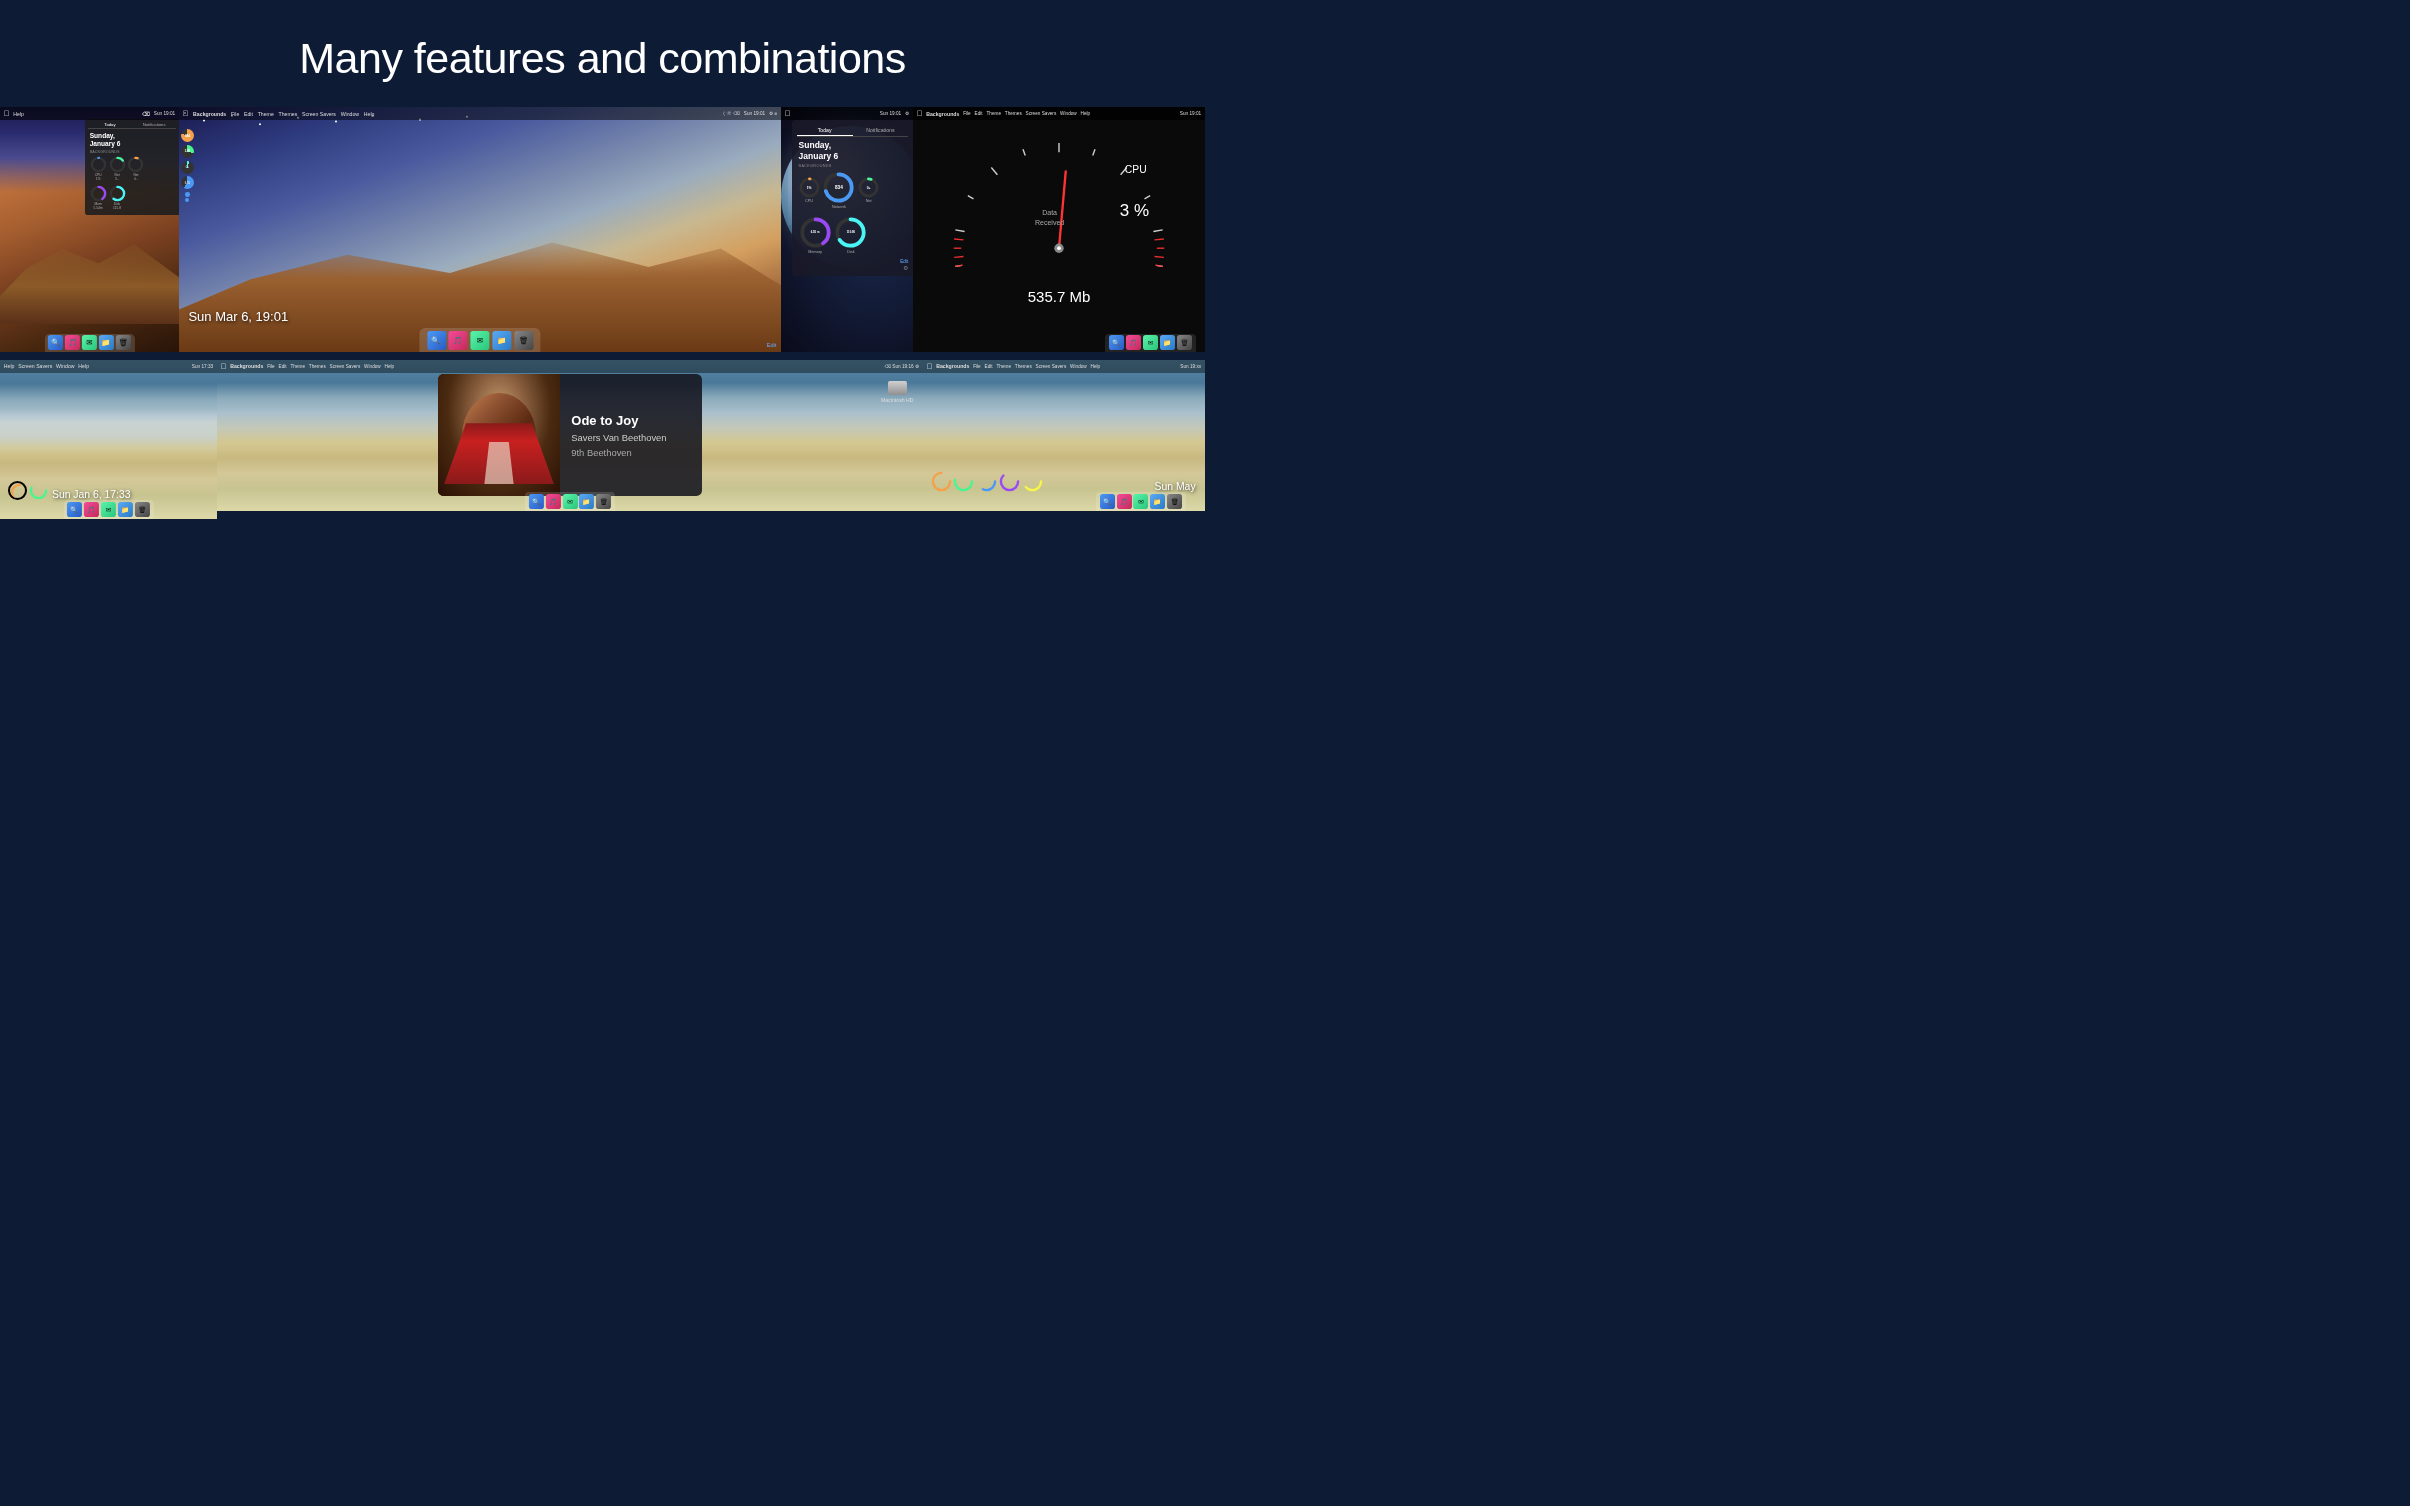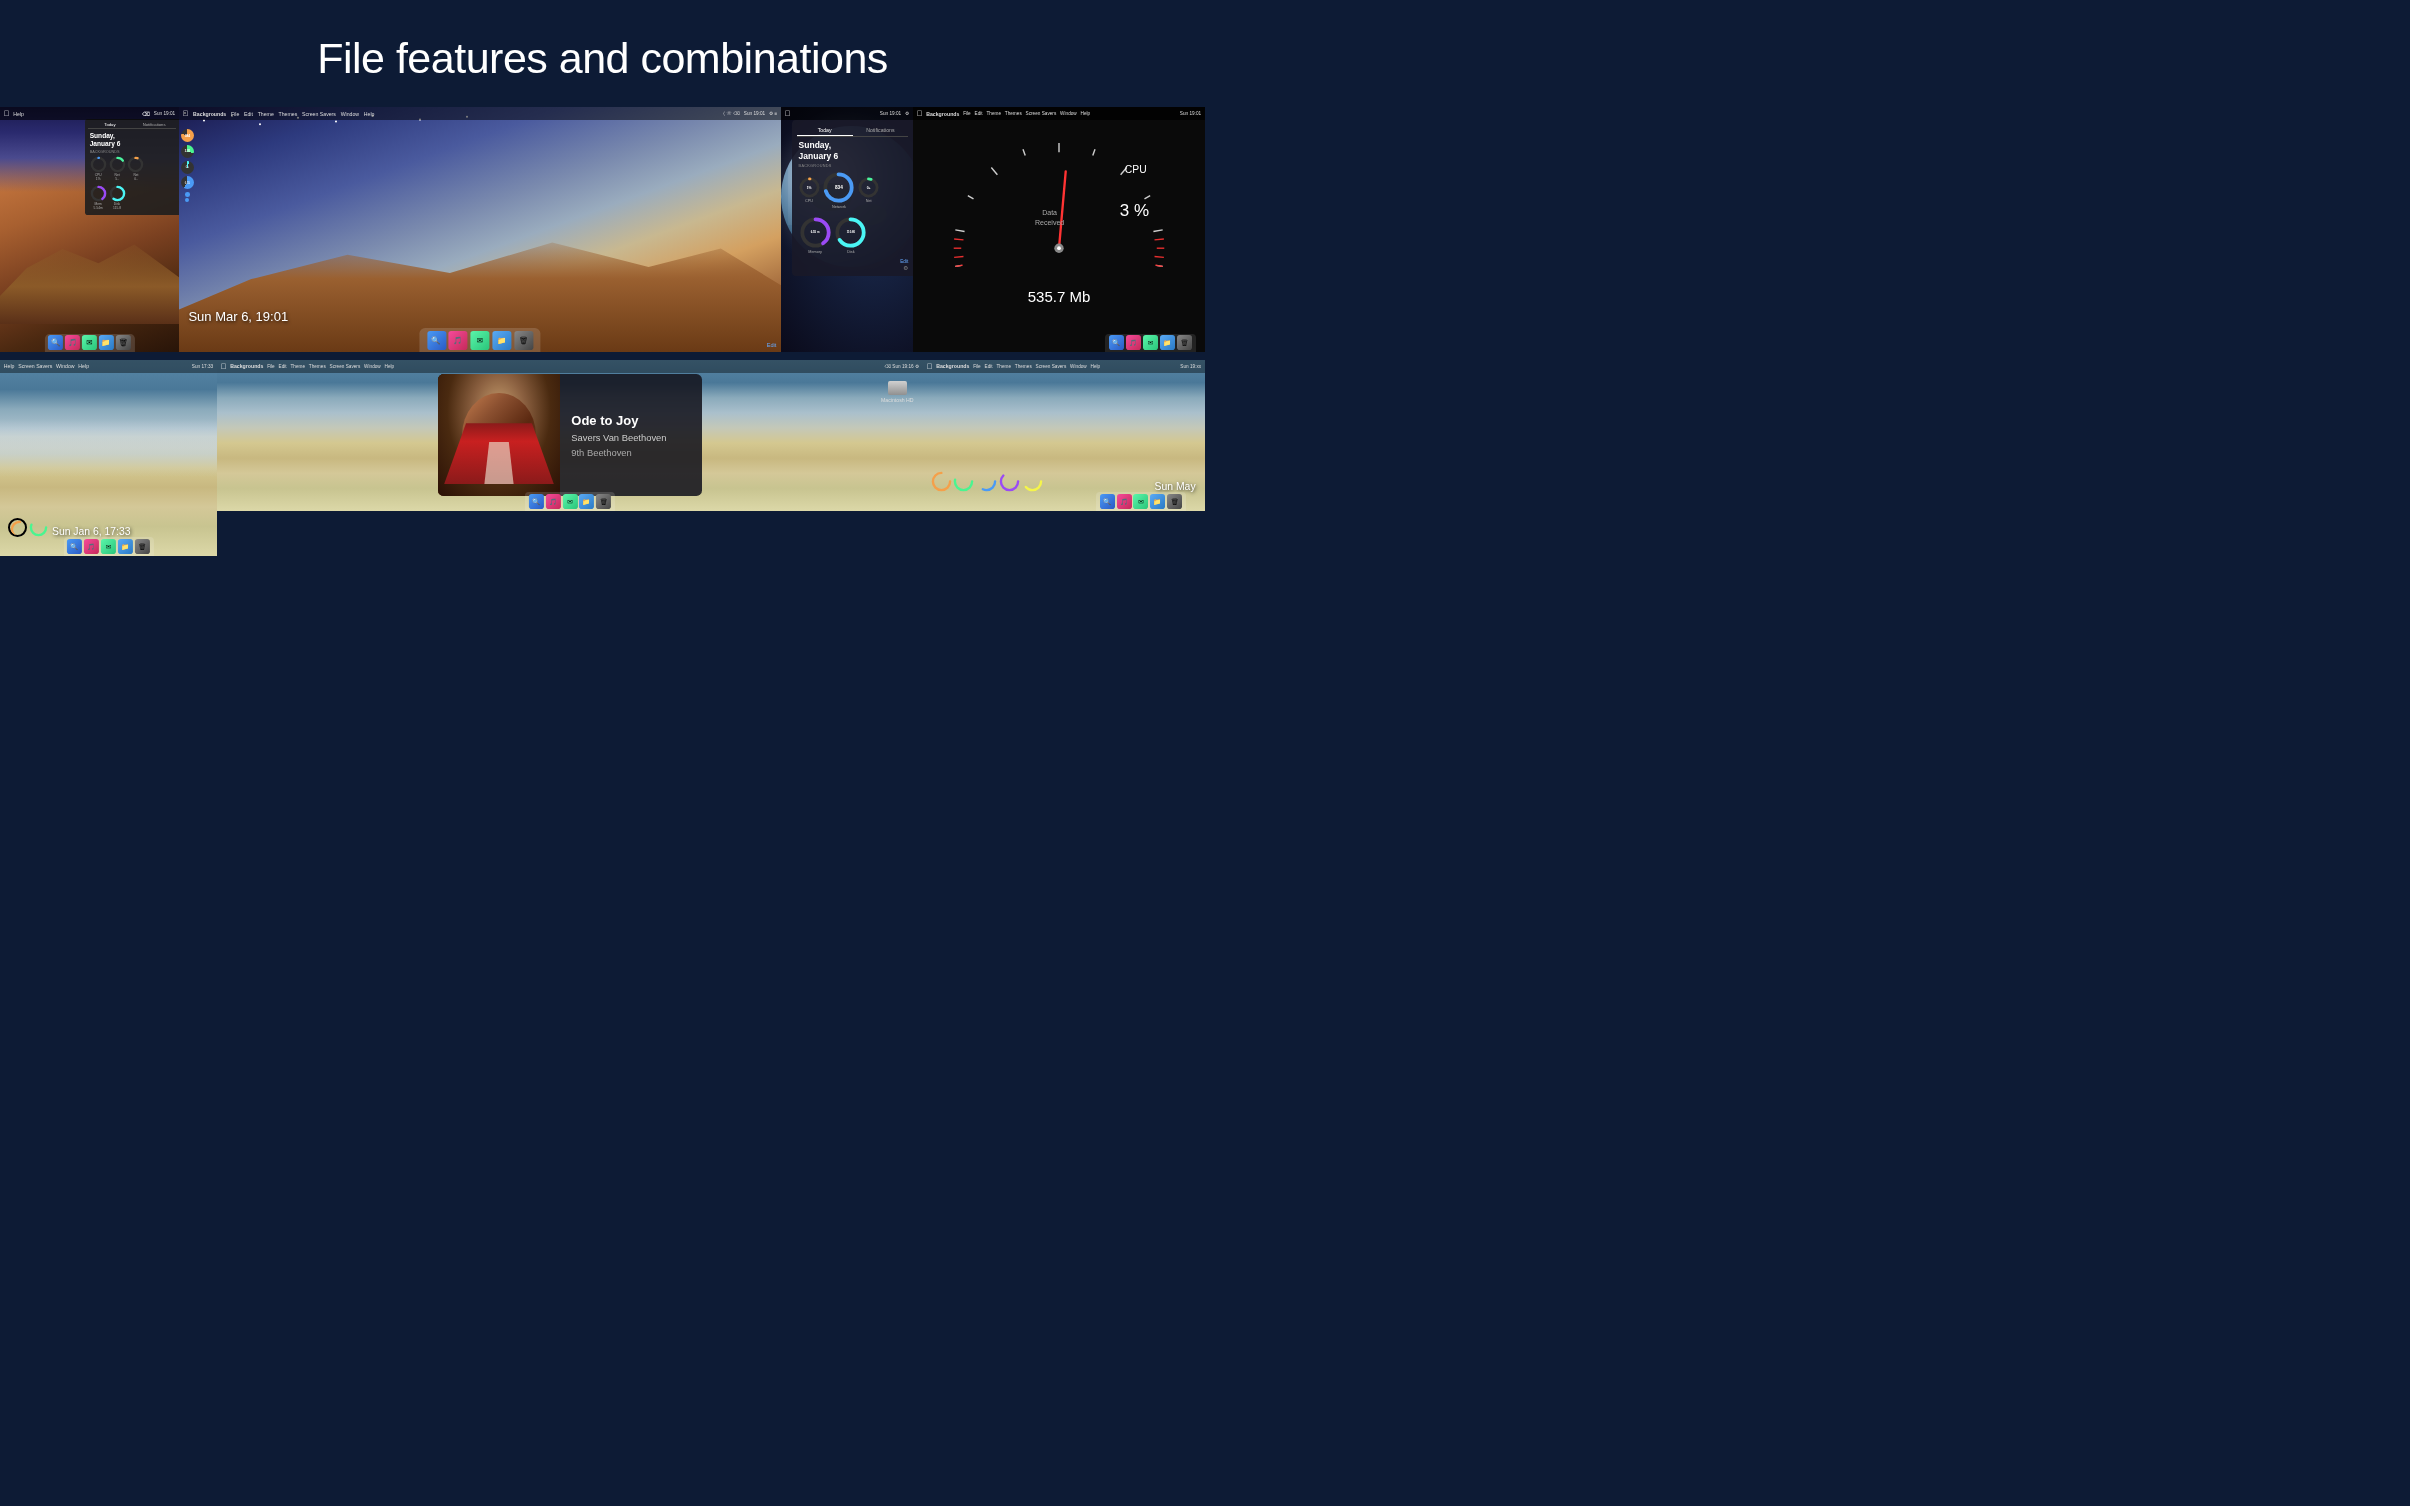--- a/index.html
+++ b/index.html
@@ -70,21 +70,21 @@
     }
     .ss-top-right-2 {
       width: 292px;
       height: 245px;
       background: #000000;
     }
 
     
     .ss-bot-left {
       width: 217px;
-      height: 196px;
+      height: 159px;
       background: linear-gradient(180deg, #87aec4 0%, #5b8aa8 20%, #a8c4d4 50%, #c4b890 80%, #d4c8a0 100%);
     }
     .ss-bot-center {
       flex: 1;
       height: 151px;
       background: linear-gradient(180deg, #87aec4 0%, #5b8aa8 20%, #a8c4d4 50%, #c4b890 80%, #d4c8a0 100%);
     }
     .ss-bot-right {
       width: 282px;
       height: 151px;
@@ -383,21 +383,21 @@
       font-size: 3.8px;
       color: #aaa;
       text-align: center;
       margin-top: 0.9px;
     }
   </style>
 </head>
 <body>
 
 <div style="text-align:center; padding: 17px 0 13px;">
-  <h1 class="page-title">File features and combinations</h1>
+  <h1 class="page-title">Many features and combinations</h1>
 </div>
 
 <div class="top-row">
 
   <div class="screenshot ss-top-left" style="width:179px;">
 
     <div style="position:absolute;top:0;left:0;right:0;bottom:0;background:linear-gradient(160deg,#d4905a 0%,#c87840 20%,#a86030 40%,#7a4020 60%,#4a2810 80%,#281408 100%);"></div>
 
     <div style="position:absolute;bottom:28px;left:0;right:0;height:94px;background:linear-gradient(180deg,transparent 0%,#8b5a28 60%,#5a3018 100%);clip-path:polygon(0% 100%,0% 70%,15% 40%,35% 20%,55% 35%,75% 15%,100% 50%,100% 100%);"></div>
 

